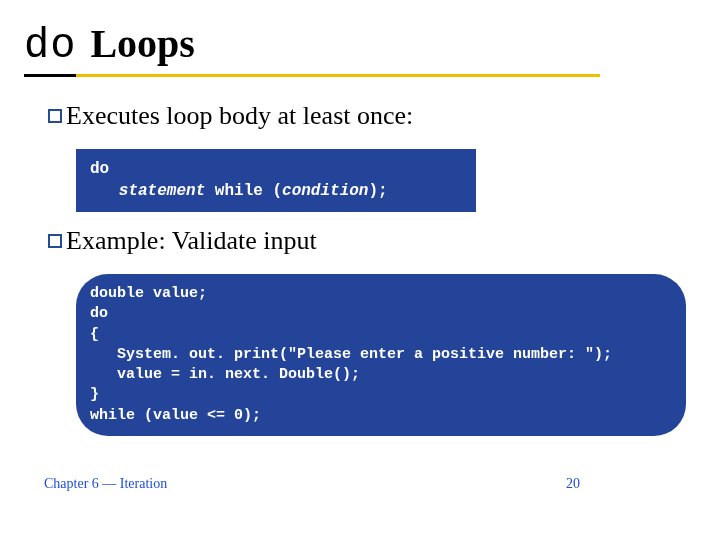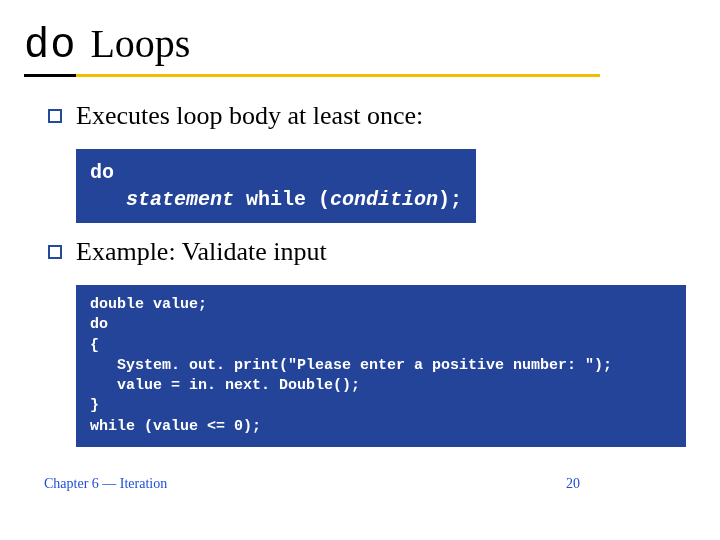--- a/index.html
+++ b/index.html
@@ -1,28 +1,28 @@
 <!DOCTYPE html>
 <html><head>
 <meta charset="utf-8">
 <style>
   * { margin: 0; padding: 0; box-sizing: border-box; }
   html, body { width: 720px; height: 540px; background: #fff; font-family: Georgia, 'Times New Roman', serif; }
   .slide { width: 624px; height: 540px; position: relative; padding: 20px 24px 0 24px; }
   .title-row { display: flex; align-items: baseline; gap: 14px; border-bottom: 3px solid #f0c000; padding-bottom: 4px; margin-bottom: 24px; }
   .title-do { font-family: 'Courier New', monospace; font-size: 42px; letter-spacing: 1px; border-bottom: 3px solid #000; padding-bottom: 4px; margin-bottom: -7px; }
-  .title-loops { font-family: 'Comic Sans MS', 'Marker Felt', cursive; font-size: 40px; font-weight: normal; }
+  .title-loops { font-family: 'Comic Sans MS', 'Marker Felt', cursive; font-size: 40px; font-weight: bold; }
   .body { padding-left: 24px; }
-  .bullet-row { display: flex; align-items: flex-start; gap: 14px; margin-bottom: 18px; }
+  .bullet-row { display: flex; align-items: flex-start; gap: 4px; margin-bottom: 18px; }
   .bullet-mark { width: 14px; height: 14px; border: 2px solid #244a9a; margin-top: 8px; flex-shrink: 0; }
   .bullet-text { font-family: 'Comic Sans MS', 'Marker Felt', cursive; font-size: 26px; }
-  .codebox { background: #24449a; color: #fff; font-family: 'Courier New', monospace; font-weight: bold; font-size: 20px; line-height: 1.35; padding: 10px 14px; margin: 0 0 14px 28px; white-space: pre; }
+  .codebox { background: #24449a; color: #fff; font-family: 'Courier New', monospace; font-weight: bold; font-size: 16px; line-height: 1.35; padding: 10px 14px; margin: 0 0 14px 28px; white-space: pre; }
   .codebox .ital { font-style: italic; font-weight: bold; }
   .codebox-small { width: 400px; }
-  .codebox-wide { width: 610px; font-size: 15px; }
+  .codebox-wide { width: 610px; font-size: 15px; border-radius: 32px; }
   .footer { position: absolute; bottom: 48px; left: 44px; right: 44px; display: flex; justify-content: space-between; font-family: Georgia, serif; font-size: 14px; color: #1d4ed8; }
 </style>
 </head>
 <body>
 
 <div class="slide">
 
   <div class="title-row">
     <span class="title-do">do</span>
     <span class="title-loops">Loops</span>

